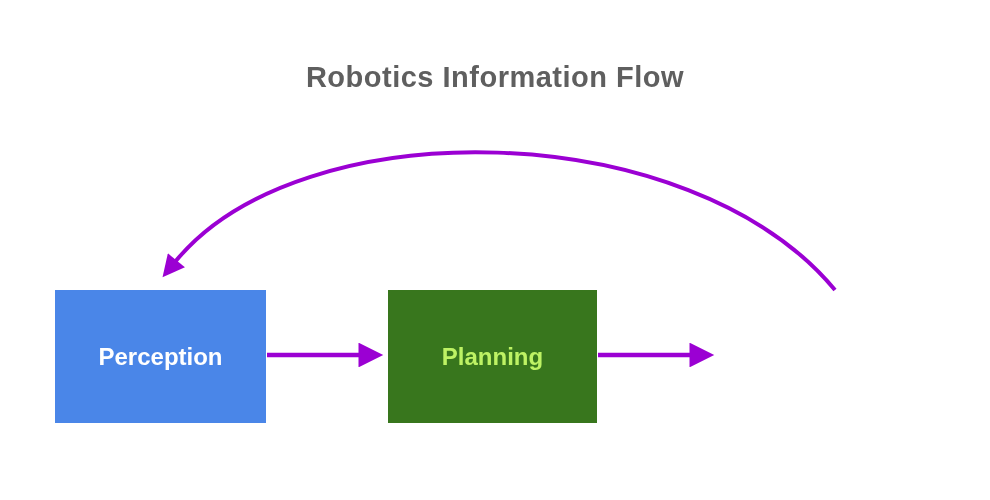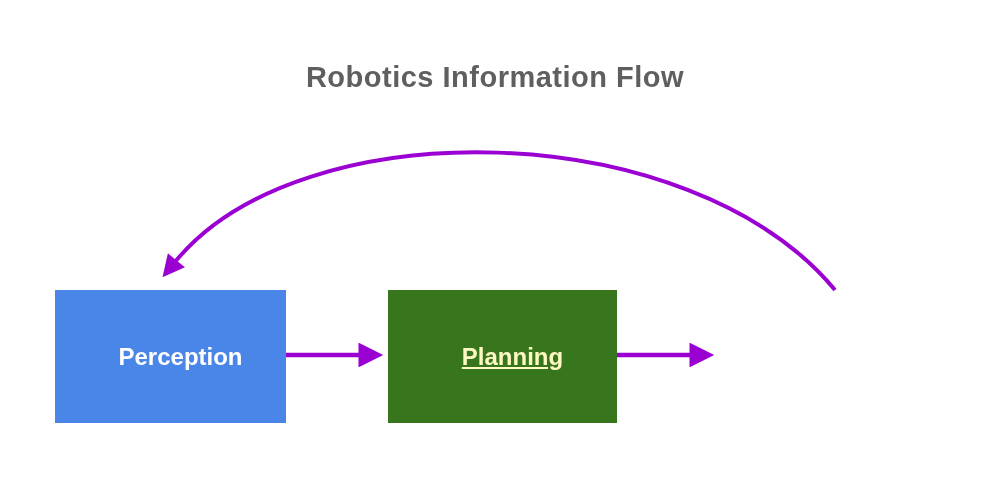--- a/index.html
+++ b/index.html
@@ -35,21 +35,20 @@
   .node {
     position: absolute;
     top: 290px;
     height: 133px;
     display: flex;
     align-items: center;
     justify-content: center;
     font-size: 24px;
     font-weight: bold;
     text-align: left;
-    padding-left: 20px;
   }
   .node-perception { left: 55px;  width: 211px; }
   .node-planning   { left: 388px; width: 209px; }
   .node-actuation  { left: 719px; width: 210px; }
 </style>
 </head>
 <body>
 
 <div class="canvas">
 
@@ -66,18 +65,18 @@
 
     <path d="M598,355 L692,355" stroke-width="4.5" fill="none" marker-end="url(#arrowhead)" stroke="#9B00D3"></path>
 
     <path d="M835,290 C690,115 300,108 175,262" stroke-width="4" fill="none" marker-end="url(#arrowhead)" stroke="#9B00D3"></path>
   </svg>
 
   <div class="node node-perception" style="background-color: rgb(74, 134, 232); color: rgb(255, 255, 255);">
     <span>Perception</span>
   </div>
 
-  <div class="node node-planning" style="background-color: rgb(56, 118, 29); color: #fef9c3; text-decoration: underline;">
+  <div class="node node-planning" style="background-color: rgb(56, 118, 29); color: #bef264;">
     <span>Planning</span>
   </div>
 
 
 </div>
 
 </body></html>

